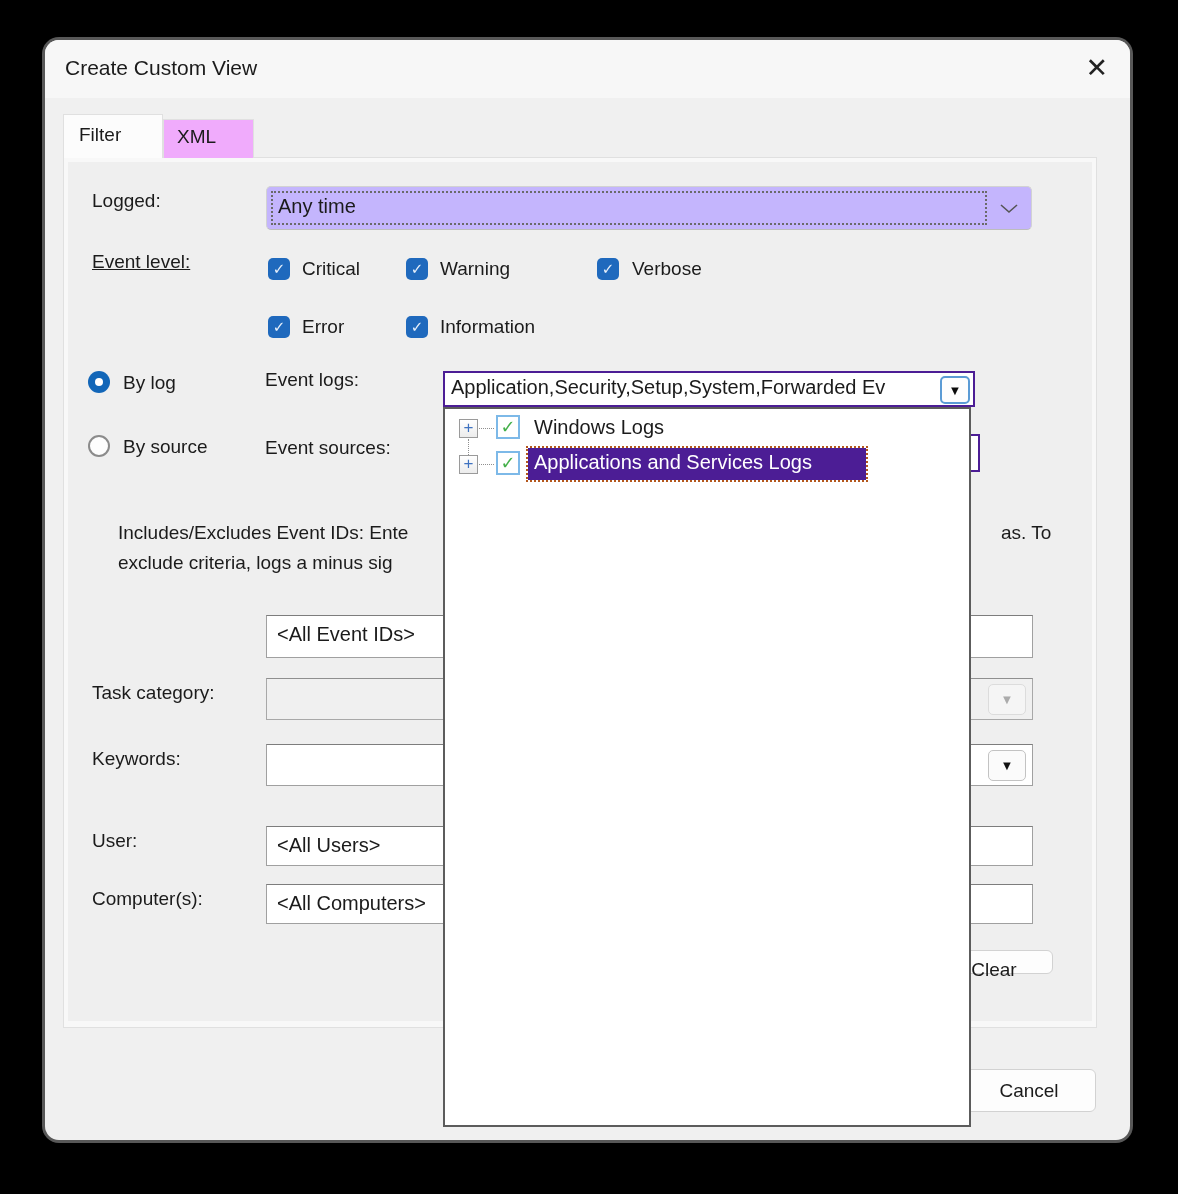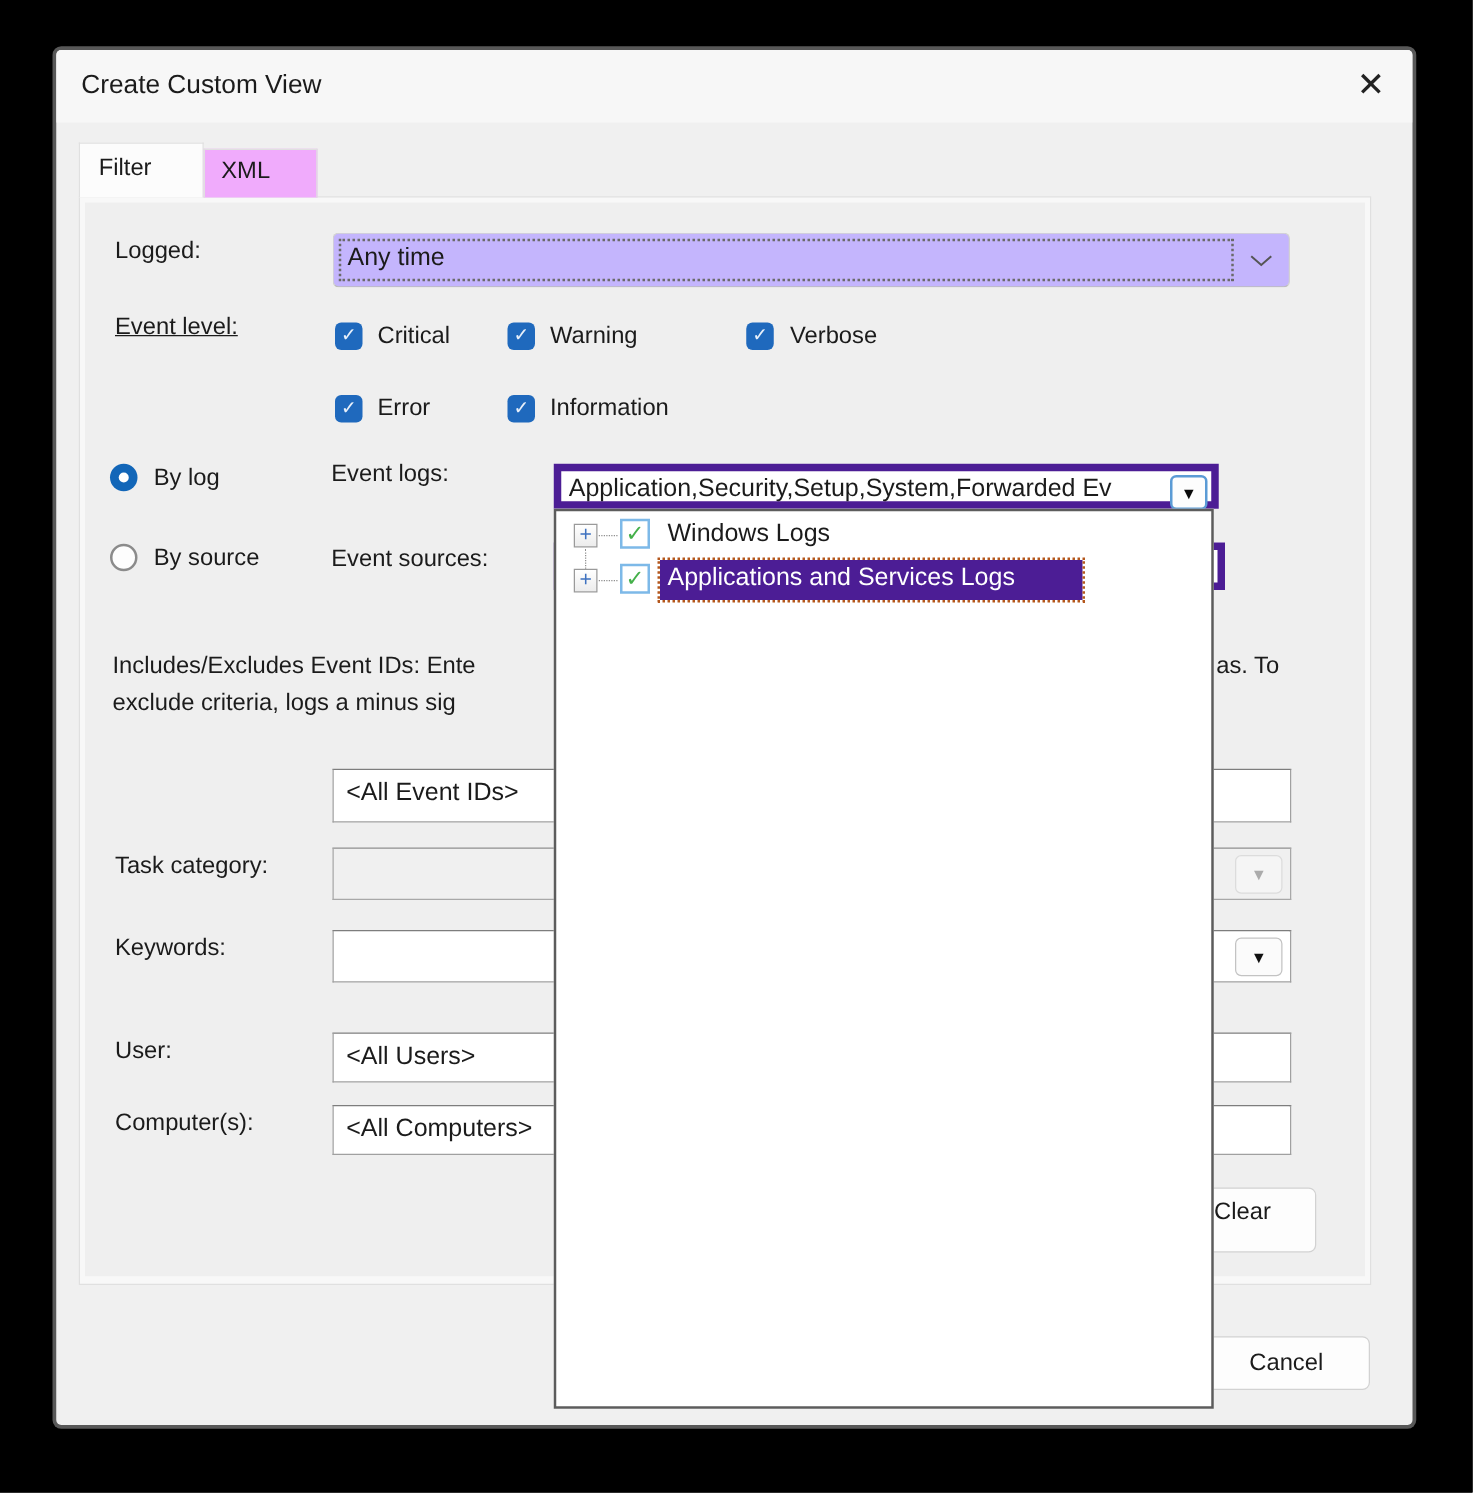--- a/index.html
+++ b/index.html
@@ -2,21 +2,21 @@
 <html><head>
 <meta charset="utf-8">
 <style>
   * { box-sizing: border-box; margin: 0; padding: 0; }
   html, body { background: #000; }
   body { font-family: "Liberation Sans", "DejaVu Sans", sans-serif; color: #1b1b1b; }
   .canvas { position: relative; width: 1178px; height: 1194px; background: #000; overflow: hidden; }
 
   .dialog {
     position: absolute; left: 45px; top: 40px; width: 1085px; height: 1100px;
-    background: #f0f0f0; border-radius: 4px; overflow: hidden;
+    background: #f0f0f0; border-radius: 14px; overflow: hidden;
     box-shadow: 0 0 0 3px #585858, 4px 6px 14px rgba(0,0,0,.65);
   }
   .titlebar { position: absolute; left: 0; top: 0; width: 100%; height: 58px; background: #f7f7f7; }
   .title { position: absolute; left: 20px; top: 16px; font-size: 21px; color: #1b1b1b; }
   .close-x { position: absolute; right: 22px; top: 10px; font-size: 27px; font-weight: 300; color: #222; line-height: 36px; }
 
   
   .tab { position: absolute; border: 1px solid #e0e0e0; border-bottom: none; z-index: 3; font-size: 19px; }
   .tab-filter { left: 18px; top: 74px; width: 100px; height: 44px; background: #fcfcfc; padding: 9px 0 0 15px; }
   .tab-xml    { left: 118px; top: 79px; width: 91px; height: 39px; background: #f0abfc; padding: 6px 0 0 13px; }
@@ -39,21 +39,21 @@
 
   
   .radio { position: absolute; width: 22px; height: 22px; border-radius: 50%; z-index: 4; }
   .radio.sel { background: #1266b8; }
   .radio.sel::after { content: ""; position: absolute; left: 7px; top: 7px; width: 8px; height: 8px; border-radius: 50%; background: #fff; }
   .radio.unsel { background: #fdfdfd; border: 2px solid #8b8b8b; }
 
   
   .edit { position: absolute; background: #fff; border: 1px solid #a0a0a0; border-top-color: #7d7d7d; z-index: 4; }
   .edit .val { position: absolute; left: 10px; top: 7px; font-size: 20px; white-space: nowrap; }
-  .combo-classic { position: absolute; background: #fff; border: 6px solid #4c1d95; z-index: 4; }
+  .combo-classic { position: absolute; background: #fff; border: 2px solid #4c1d95; z-index: 4; }
   .combo-classic .val { position: absolute; left: 6px; top: 3px; font-size: 20px; white-space: nowrap; overflow: hidden; right: 34px; }
   .drop-btn { position: absolute; right: 3px; top: 3px; width: 30px; height: 28px; border: 2px solid #5b9bd5; border-radius: 5px;
     background: #fdfdfd; text-align: center; z-index: 5; }
   .drop-btn .tri { font-size: 13px; color: #0a0a0a; line-height: 25px; }
   .combo-gray { position: absolute; background: #f0f0f0; border: 1px solid #a8a8a8; border-top-color: #8f8f8f; z-index: 4; }
   .btn-arrow { position: absolute; right: 6px; top: 5px; width: 38px; height: 31px; border-radius: 5px; text-align: center; }
   .btn-arrow.disabled { background: #f5f5f5; border: 1px solid #dcdcdc; color: #ababab; }
   .btn-arrow.enabled  { background: #fbfbfb; border: 1px solid #c3c3c3; color: #111; }
   .btn-arrow .tri { font-size: 13px; line-height: 29px; }
 
@@ -67,21 +67,21 @@
   .treecb { position: absolute; width: 24px; height: 24px; background: #fff; border: 2px solid #7db9e8;
     color: #44b04a; font-weight: bold; font-size: 18px; line-height: 20px; text-align: center; }
   .treelabel { position: absolute; font-size: 20px; white-space: nowrap; }
   .selbg { position: absolute; background: #4c1d95; outline: 2px dotted #b4571c; }
   .selbg .treelabel { color: #fff; left: 6px; top: 3px; }
 
   
   .pushbtn { position: absolute; background: #fdfdfd; border: 1px solid #d2d2d2; border-radius: 6px;
     font-size: 19px; text-align: center; color: #1b1b1b; z-index: 5; }
 
-  .note { position: absolute; font-size: 19px; white-space: nowrap; z-index: 4; }
+  .note { position: absolute; font-size: 19px; white-space: nowrap; z-index: 4; margin-left: 28px; }
 </style>
 </head>
 <body>
 
 <div class="canvas">
   <div class="dialog">
 
     <div class="titlebar">
       <div class="title">Create Custom View</div>
       <div class="close-x">✕</div>
@@ -152,21 +152,21 @@
 
     <div class="lbl" style="left:47px; top:790px;">User:</div>
     <div class="edit" style="left:221px; top:786px; width:767px; height:40px;">
       <div class="val">&lt;All Users&gt;</div>
     </div>
     <div class="lbl" style="left:47px; top:848px;">Computer(s):</div>
     <div class="edit" style="left:221px; top:844px; width:767px; height:40px;">
       <div class="val">&lt;All Computers&gt;</div>
     </div>
 
-    <div class="pushbtn" style="left:890px; top:910px; width:118px; height:52px; line-height:38px;">Clear</div>
+    <div class="pushbtn" style="left:890px; top:910px; width:118px; height:24px; line-height:38px;">Clear</div>
 
     <div class="pushbtn" style="left:917px; top:1029px; width:134px; height:43px; line-height:41px;">Cancel</div>
 
     <div class="overlay">
 
       <div class="plusbox" style="left:14px; top:10px;">+</div>
       <div class="hdots" style="left:34px; top:19px; width:15px;"></div>
       <div class="treecb" style="left:51px; top:6px;"><span>✓</span></div>
       <div class="treelabel" style="left:89px; top:7px;">Windows Logs</div>
       <div class="vdots" style="left:23px; top:30px; height:16px;"></div>

